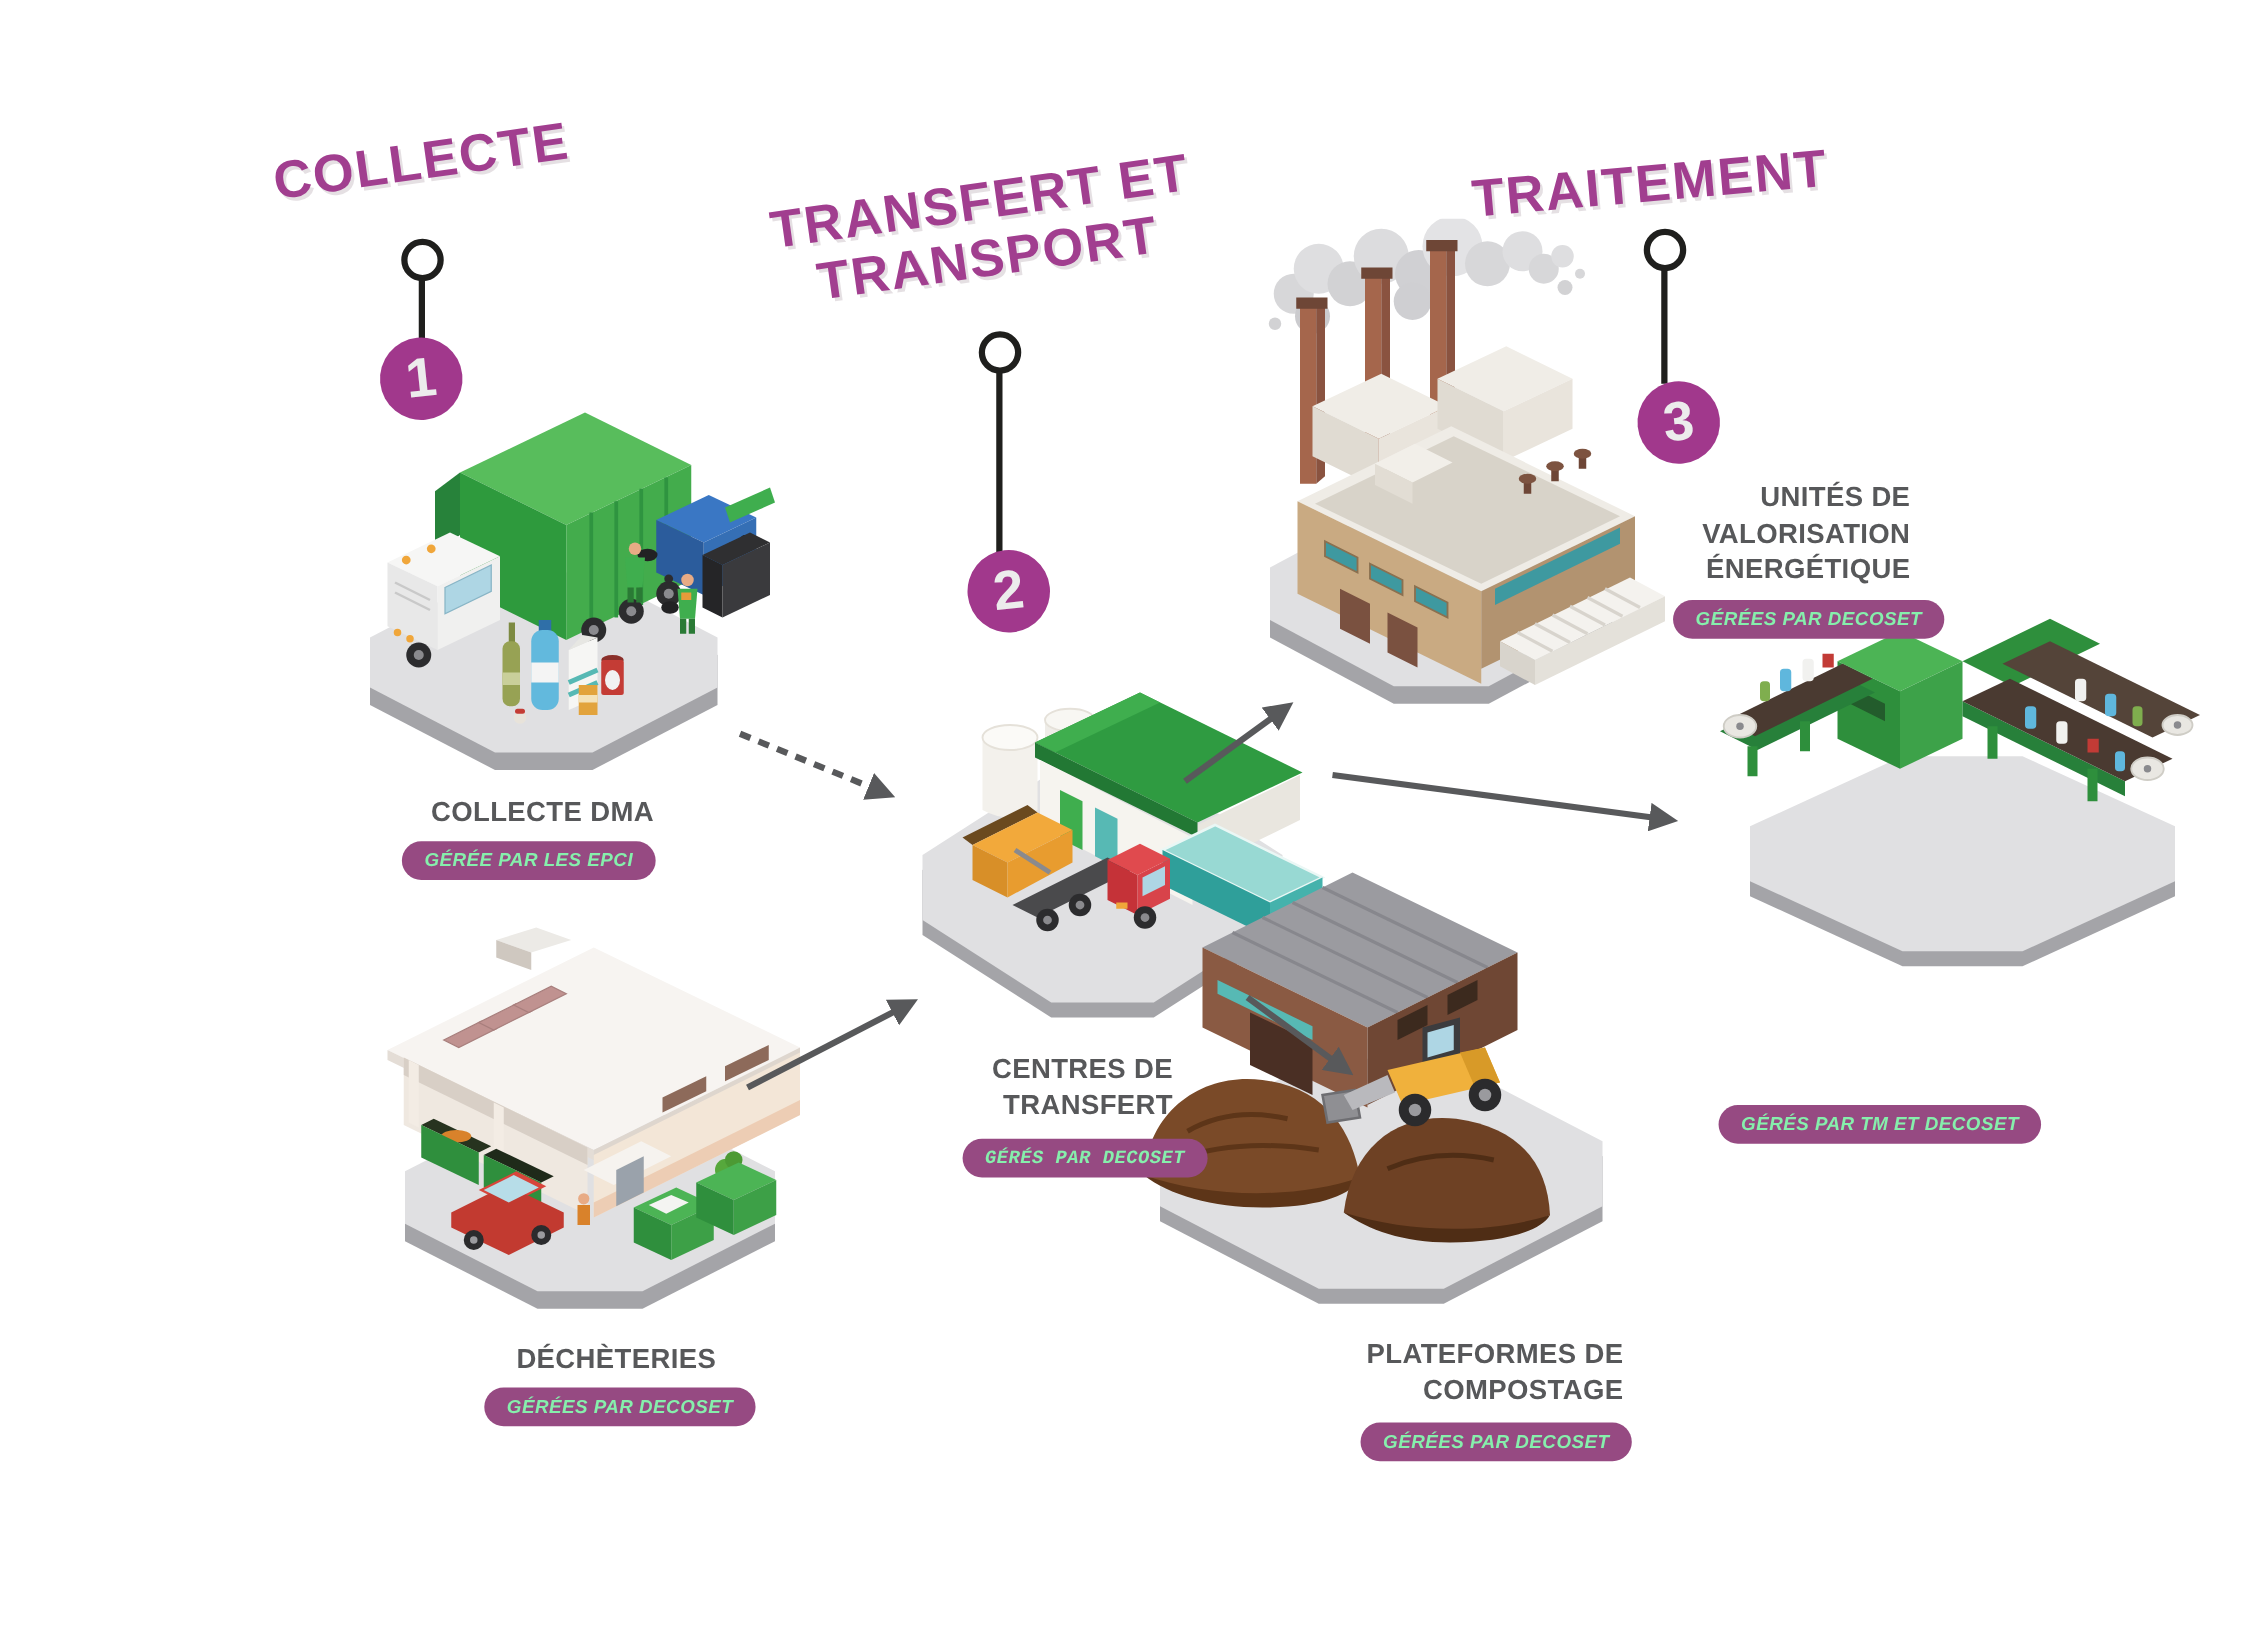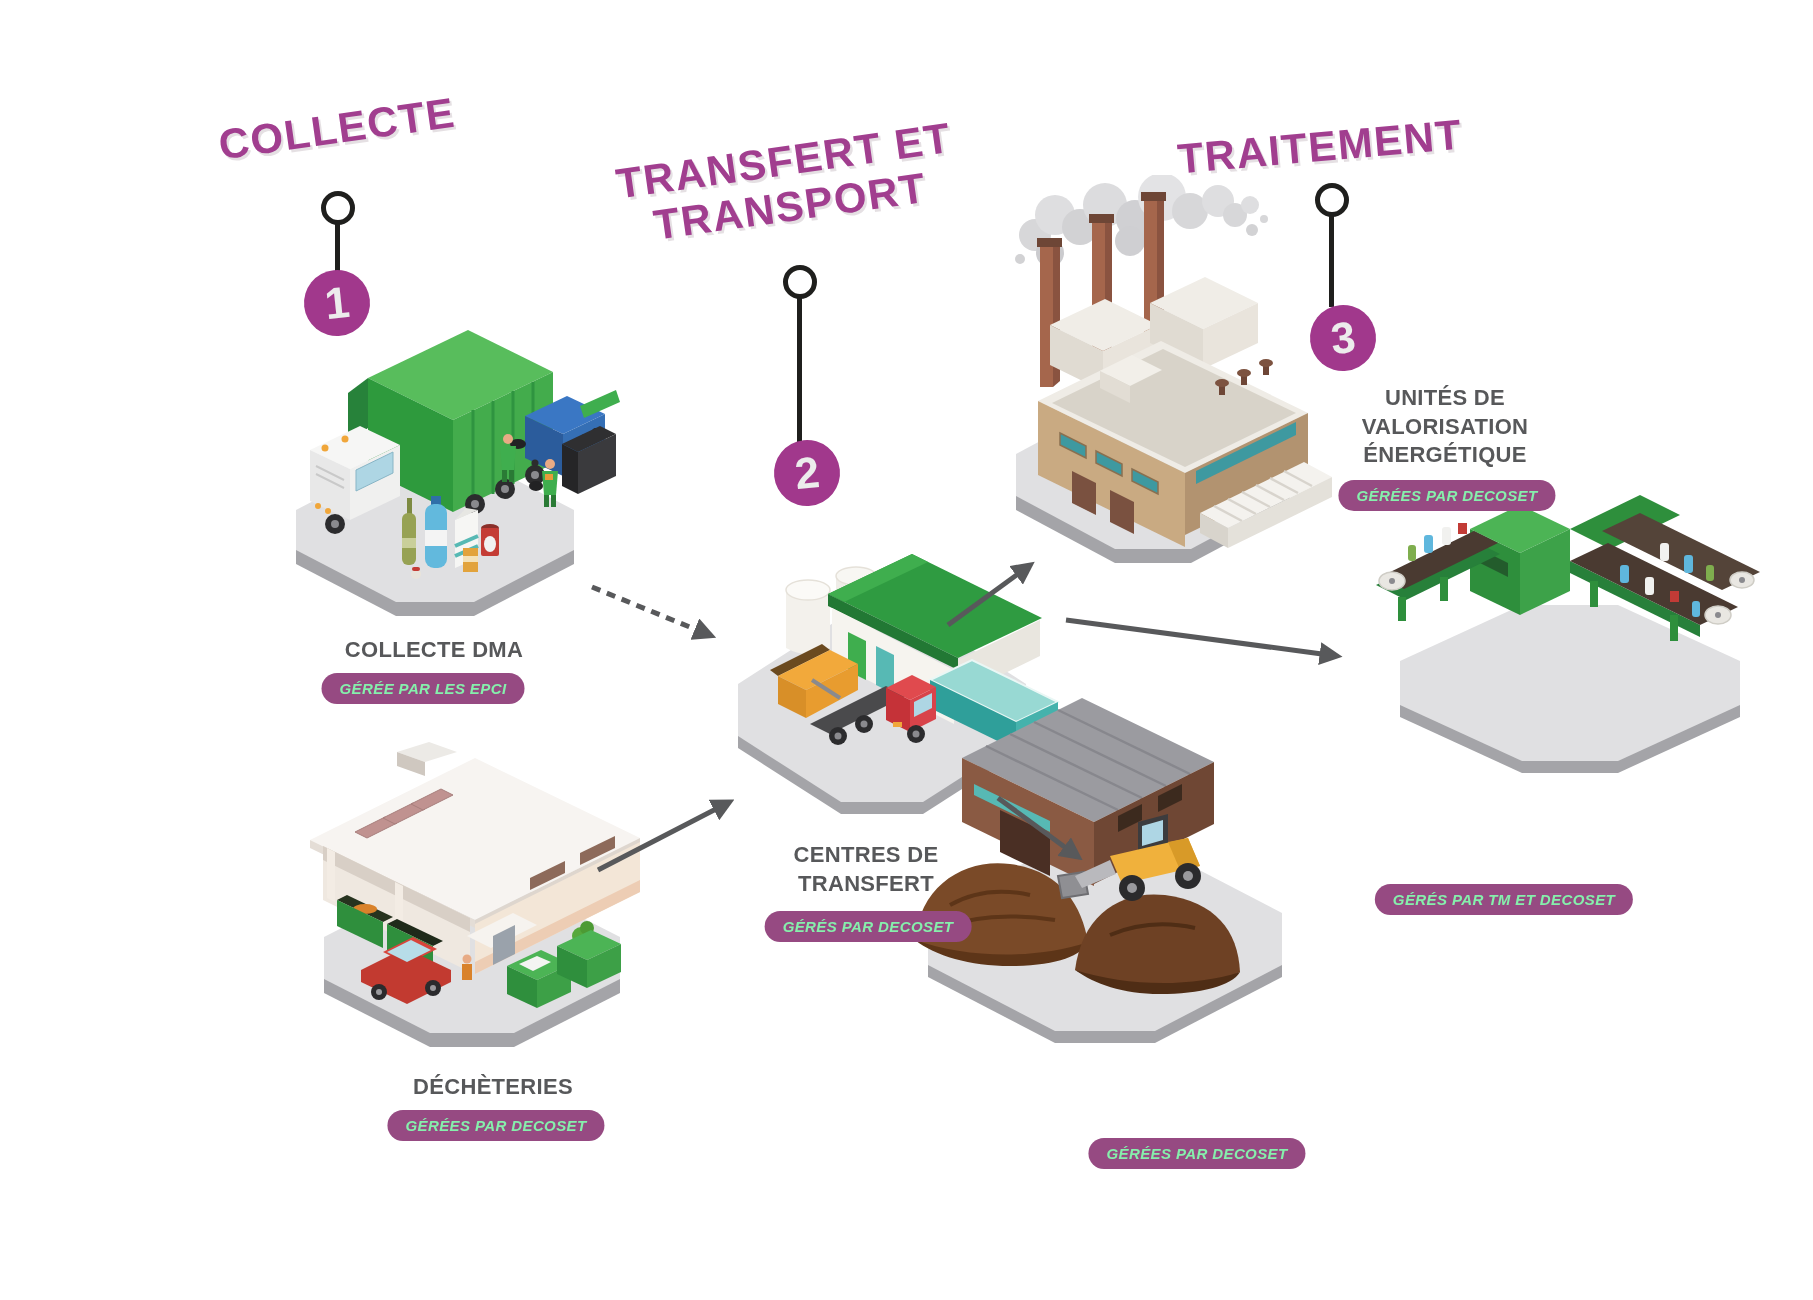--- a/index.html
+++ b/index.html
@@ -6,21 +6,21 @@
   .canvas{position:relative;width:1813px;height:1300px;background:#ffffff;overflow:hidden;
           font-family:"Liberation Sans",sans-serif;}
   .heading{position:absolute;color:#a13e8f;font-weight:bold;font-size:42px;letter-spacing:1.5px;
            text-align:center;line-height:1.1;text-shadow:2px 3px 0 rgba(70,35,60,0.14);}
   .pin-ring{position:absolute;width:24px;height:24px;border:5px solid #1f1f1d;border-radius:50%;background:#fff;}
   .pin-stem{position:absolute;width:5px;background:#1f1f1d;}
   .num-circle{position:absolute;width:66px;height:66px;border-radius:50%;background:#a1388c;color:#ececec;
               font-size:44px;font-weight:bold;display:flex;align-items:center;justify-content:center;
               transform:rotate(-6deg);}
   .node-label{position:absolute;transform:translateX(-50%);color:#57585a;font-size:22px;font-weight:bold;
-              text-align:center;line-height:1.3;letter-spacing:0.3px;white-space:nowrap;}
+              text-align:right;line-height:1.3;letter-spacing:0.3px;white-space:nowrap;}
   .badge{position:absolute;transform:translateX(-50%);background:#964a82;color:#86efac;font-size:15px;
          font-style:italic;font-weight:bold;padding:7px 18px;border-radius:18px;white-space:nowrap;
          letter-spacing:0.4px;}
   .scene{position:absolute;}
   .arrow{position:absolute;}
 </style>
 </head>
 <body>
 
 <div class="canvas">
@@ -463,31 +463,35 @@
 
   <div class="node-label" style="left:434px;top:636px;">
     <div>COLLECTE DMA</div>
   </div>
   <div class="badge" style="left:423px;top:673px;">GÉRÉE PAR LES EPCI</div>
 
   <div class="node-label" style="left:866px;top:841px;">
     <div>CENTRES DE</div>
     <div>TRANSFERT</div>
   </div>
-  <div class="badge" style="left:868px;top:911px;">GÉRÉS PAR DECOSET</div>
+  <div class="badge" style="left:868px;top:911px;font-family:Liberation Mono, monospace;">GÉRÉS PAR DECOSET</div>
 
   <div class="node-label" style="left:1445px;top:384px;">
     <div>UNITÉS DE</div>
     <div>VALORISATION</div>
     <div>ÉNERGÉTIQUE</div>
   </div>
   <div class="badge" style="left:1447px;top:480px;">GÉRÉES PAR DECOSET</div>
 
   <div class="badge" style="left:1504px;top:872px;margin-top:12px;">GÉRÉS PAR TM ET DECOSET</div>
 
   <div class="node-label" style="left:493px;top:1073px;">
     <div>DÉCHÈTERIES</div>
   </div>
   <div class="badge" style="left:496px;top:1110px;">GÉRÉES PAR DECOSET</div>
 
+  <div class="node-label" style="left:1196px;top:1069px;">
+    <div>PLATEFORMES DE</div>
+    <div>COMPOSTAGE</div>
+  </div>
   <div class="badge" style="left:1197px;top:1138px;">GÉRÉES PAR DECOSET</div>
 
 </div>
 
 </body></html>

